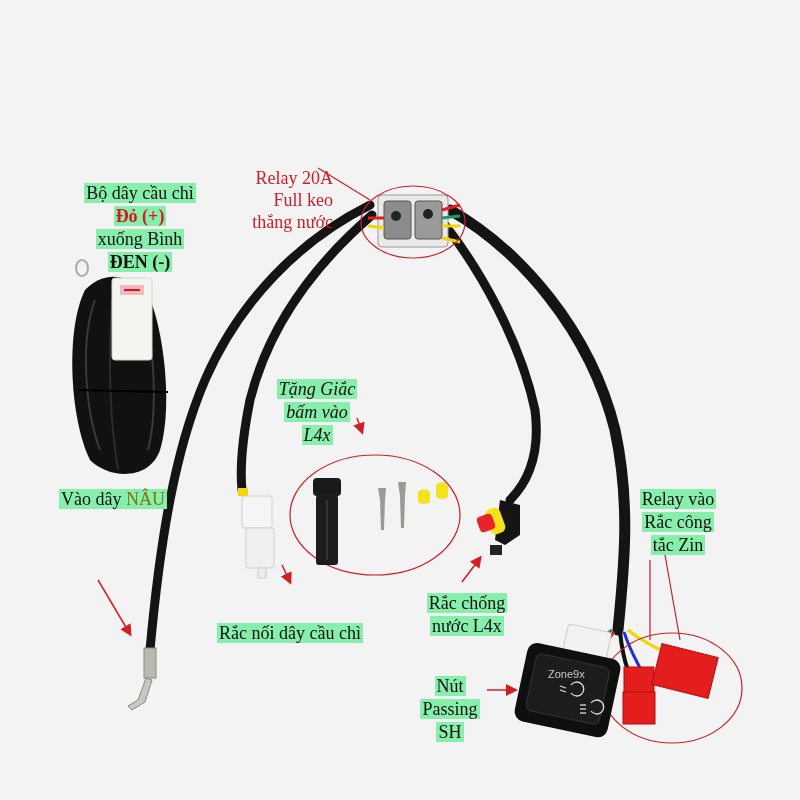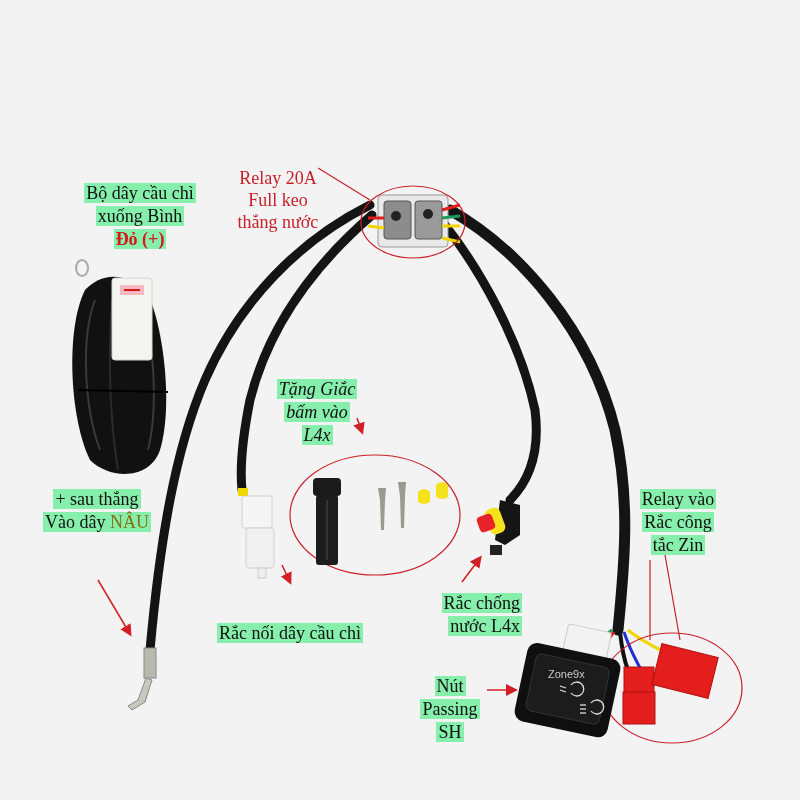--- a/index.html
+++ b/index.html
@@ -1,21 +1,21 @@
 <!DOCTYPE html>
 <html><head>
 <meta charset="utf-8">
 <style>
   html, body { margin:0; padding:0; }
   body { width:800px; height:800px; background:#f3f3f3; position:relative; overflow:hidden;
          font-family:"Liberation Serif","DejaVu Serif",serif; }
   #scene { position:absolute; left:0; top:0; width:800px; height:800px; }
   .label { position:absolute; text-align:center; font-size:18px; line-height:23px; color:#111; }
   .label .hl { background:#86efac; padding:0 2px; }
-  .label.left { text-align:center; }
+  .label.left { text-align:right; }
   .red { color:#d8161c; }
   .redtxt { color:#c8202a; font-size:18px; line-height:22px; }
   .brownbold { color:#8a6d10; font-weight:normal; }
   .bold { font-weight:bold; }
 </style>
 </head>
 <body>
 
 <svg id="scene" viewBox="0 0 800 800" xmlns="http://www.w3.org/2000/svg">
   <defs>
@@ -142,52 +142,52 @@
     <line x1="98" y1="580" x2="130" y2="634" marker-end="url(#arrowRed)"></line>
     <line x1="357" y1="418" x2="362" y2="432" marker-end="url(#arrowRed)"></line>
     <line x1="282" y1="565" x2="290" y2="582" marker-end="url(#arrowRed)"></line>
     <line x1="462" y1="582" x2="480" y2="558" marker-end="url(#arrowRed)"></line>
     <line x1="487" y1="690" x2="515" y2="690" marker-end="url(#arrowRed)"></line>
   </g>
 </svg>
 
 <div class="label" style="left:70px; top:182px; width:140px;">
   <div><span class="hl">Bộ dây cầu chì</span></div>
+  <div><span class="hl red bold">Đỏ (+)</span></div>
   <div><span class="hl">xuống Bình</span></div>
-  <div><span class="hl red bold">Đỏ (+)</span></div>
+  <div><span class="hl bold">ĐEN (-)</span></div>
 </div>
 
 <div class="label left redtxt" style="left:223px; top:167px; width:110px;">
   <div>Relay 20A</div>
   <div>Full keo</div>
   <div>thắng nước</div>
 </div>
 
 <div class="label" style="left:262px; top:378px; width:110px;font-style:italic;">
   <div><span class="hl">Tặng Giắc</span></div>
   <div><span class="hl">bấm vào</span></div>
   <div><span class="hl">L4x</span></div>
 </div>
 
 <div class="label left" style="left:27px; top:488px; width:140px;">
-  <div><span class="hl">+ sau thắng</span></div>
   <div><span class="hl"><span>Vào dây </span><span class="brownbold">NÂU</span></span></div>
 </div>
 
 <div class="label" style="left:628px; top:488px; width:100px;">
   <div><span class="hl">Relay vào</span></div>
   <div><span class="hl">Rắc công</span></div>
   <div><span class="hl">tắc Zin</span></div>
 </div>
 
 <div class="label" style="left:200px; top:594px; width:180px;margin-top:28px;">
   <div><span class="hl">Rắc nối dây cầu chì</span></div>
 </div>
 
-<div class="label" style="left:412px; top:592px; width:110px;text-align:right;">
+<div class="label" style="left:412px; top:592px; width:110px;">
   <div><span class="hl">Rắc chống</span></div>
   <div><span class="hl">nước L4x</span></div>
 </div>
 
 <div class="label" style="left:410px; top:656px; width:80px;margin-top:19px;">
   <div><span class="hl">Nút</span></div>
   <div><span class="hl">Passing</span></div>
   <div><span class="hl">SH</span></div>
 </div>
 

